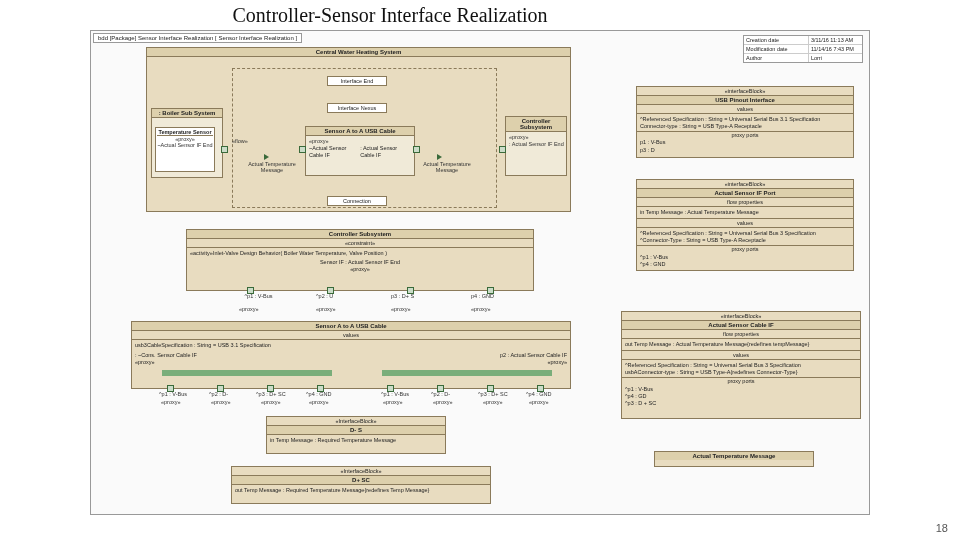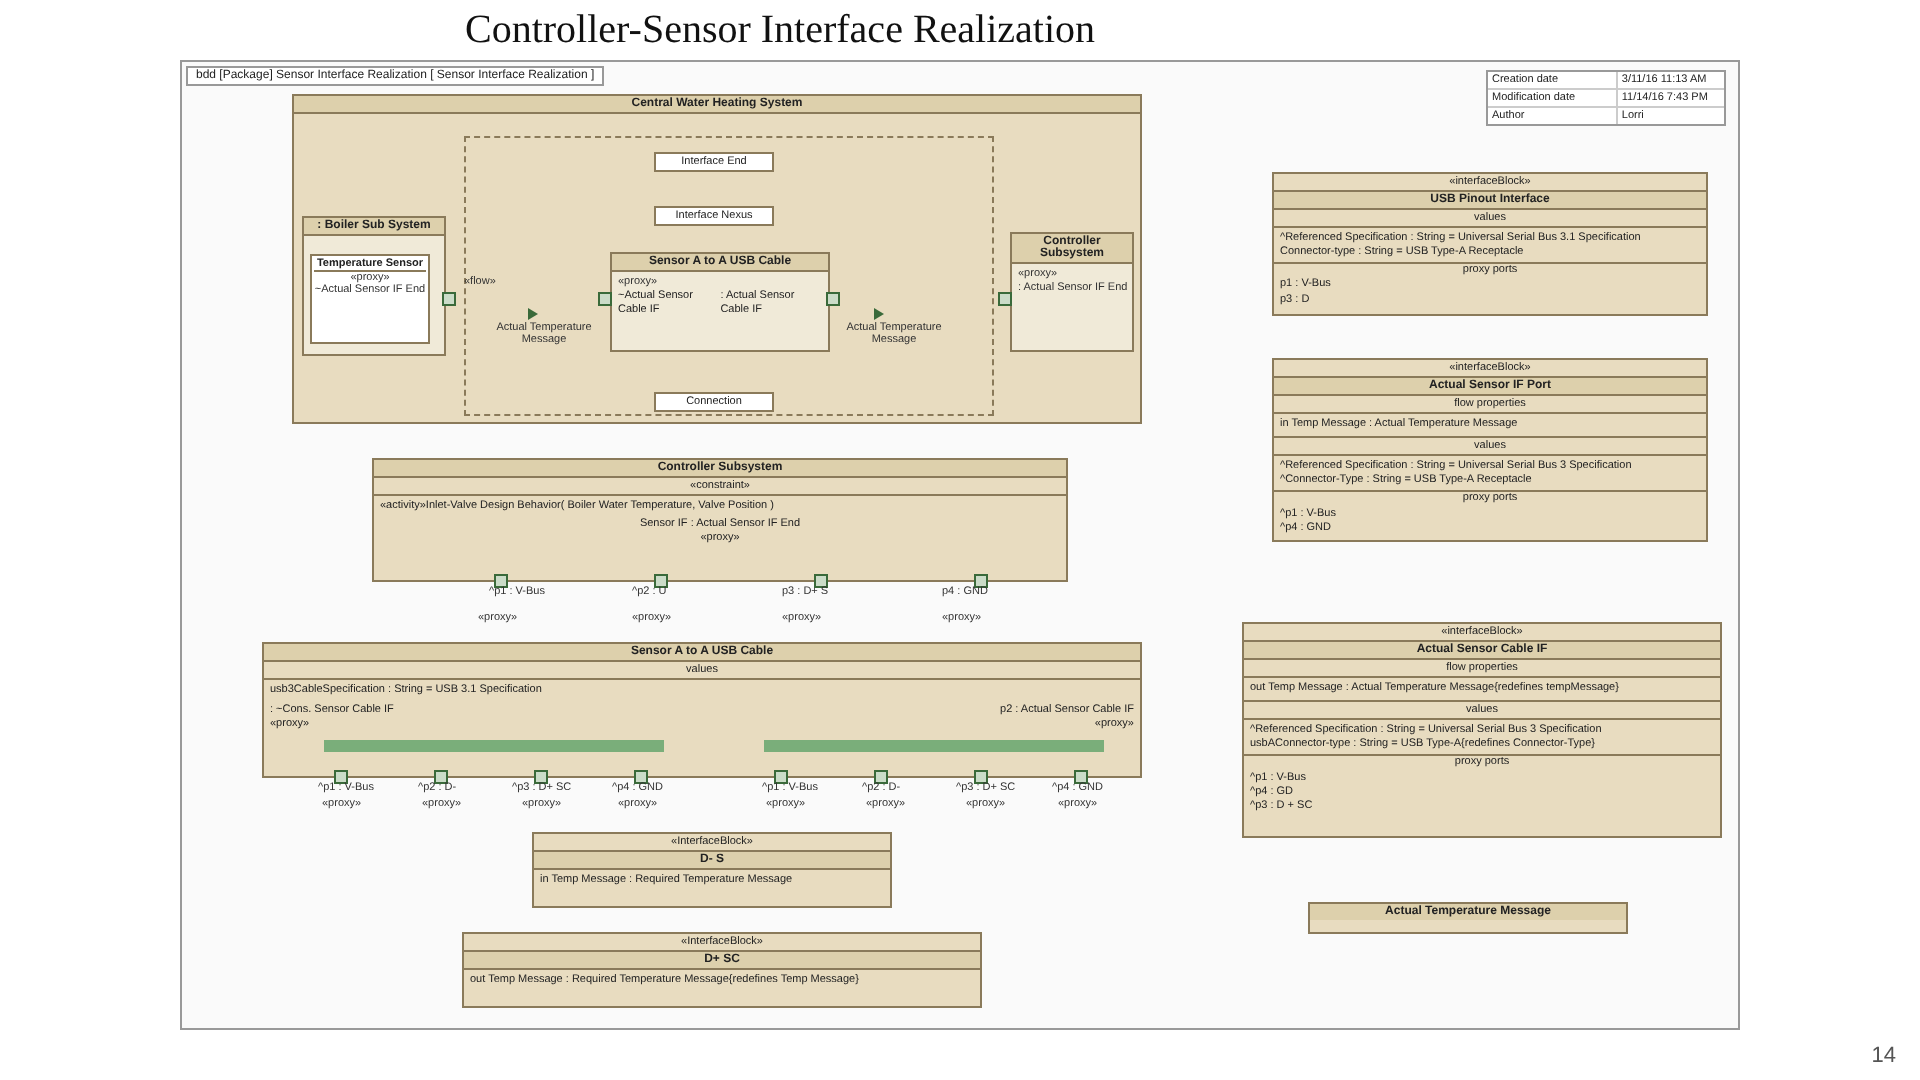--- a/index.html
+++ b/index.html
@@ -317,13 +317,13 @@
       <div>^p3 : D + SC</div>
     </div>
   </div>
 
   <div class="block" style="left:563px; top:420px; width:160px; height:16px;">
     <div class="hdr" style="border-bottom:none;">Actual Temperature Message</div>
   </div>
 
 </div>
 
-<div class="page-num">14</div>
+<div class="page-num">18</div>
 
 </body></html>

